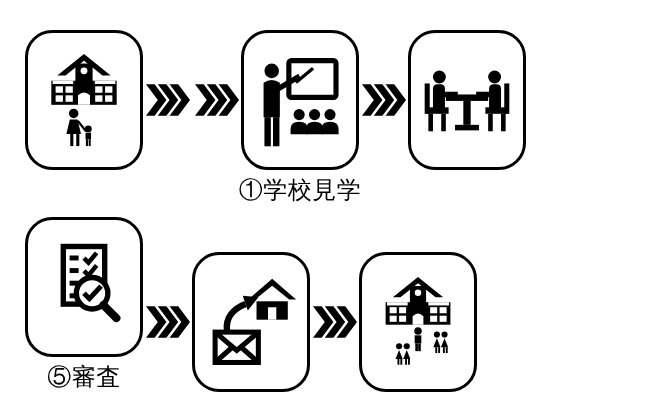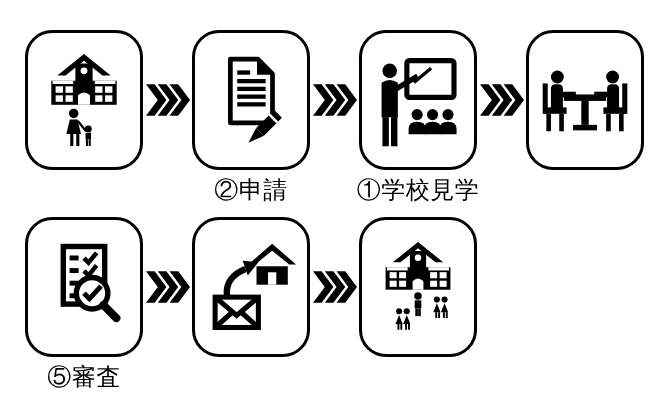--- a/index.html
+++ b/index.html
@@ -6,21 +6,21 @@
   .canvas{
     position:relative;
     width:672px;height:406px;
     background:#ffffff;
     overflow:hidden;
     font-family:"Liberation Sans", sans-serif;
     color:#000;
   }
   .row{display:flex;align-items:flex-start;}
   .row-1{padding:30px 0 0 25px;}
-  .row-2{padding:12px 0 0 25px;}
+  .row-2{padding:12px 0 0 25px;align-items:flex-end;}
   .step{width:118px;display:flex;flex-direction:column;align-items:center;}
   .box{
     box-sizing:border-box;
     width:118px;height:140px;
     border:3px solid #000;border-radius:27px;
     background:#fff;
     display:flex;align-items:center;justify-content:center;
   }
   .box svg{display:block;}
   .label{
@@ -75,37 +75,20 @@
     </div>
 
     <div class="arrow-cell">
       <svg viewBox="0 0 56 40">
         <path class="ink" d="M0 0 H11 L26 20 L11 40 H0 L15 20 Z"></path>
         <path class="ink" d="M15 0 H26 L41 20 L26 40 H15 L30 20 Z"></path>
         <path class="ink" d="M30 0 H41 L56 20 L41 40 H30 L45 20 Z"></path>
       </svg>
     </div>
 
-    <div class="step">
-      <div class="box">
-        <svg width="86" height="93" viewBox="0 0 100 108">
-          <path d="M26 6 H58 L75 23 V80 H26 Z" fill="#fff" stroke="#000" stroke-width="5.5" stroke-linejoin="round"></path>
-          <path class="ink" d="M57 7 L74 24 L57 24 Z"></path>
-          <rect class="ink" x="34" y="19" width="15" height="5"></rect>
-          <rect class="ink" x="34" y="29" width="33" height="5"></rect>
-          <rect class="ink" x="34" y="38" width="33" height="5"></rect>
-          <rect class="ink" x="34" y="47" width="33" height="5"></rect>
-          <rect class="ink" x="34" y="56" width="33" height="5"></rect>
-          <path class="ink" d="M56 86 L77 65 L86 74 L65 95 Z"></path>
-          <path d="M71.5 70.5 L80.5 79.5" stroke="#fff" stroke-width="3" fill="none"></path>
-          <path class="ink" d="M56 86 L65 95 L47 103 Z"></path>
-        </svg>
-      </div>
-      <div class="label">②申請</div>
-    </div>
 
     <div class="arrow-cell">
       <svg viewBox="0 0 56 40">
         <path class="ink" d="M0 0 H11 L26 20 L11 40 H0 L15 20 Z"></path>
         <path class="ink" d="M15 0 H26 L41 20 L26 40 H15 L30 20 Z"></path>
         <path class="ink" d="M30 0 H41 L56 20 L41 40 H30 L45 20 Z"></path>
       </svg>
     </div>
 
     <div class="step">

